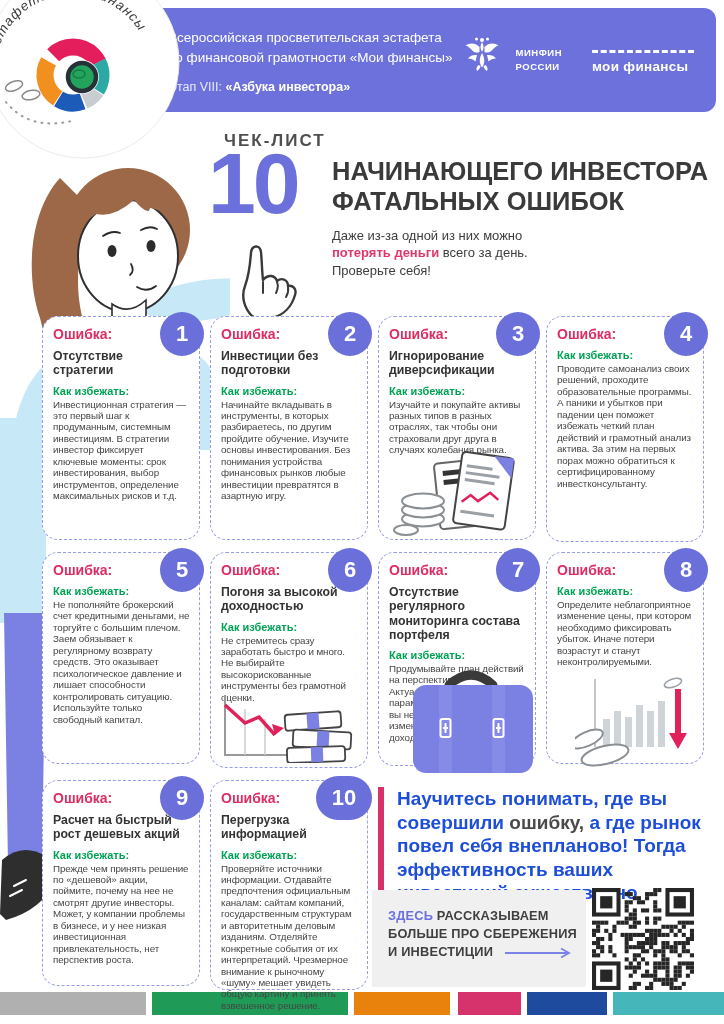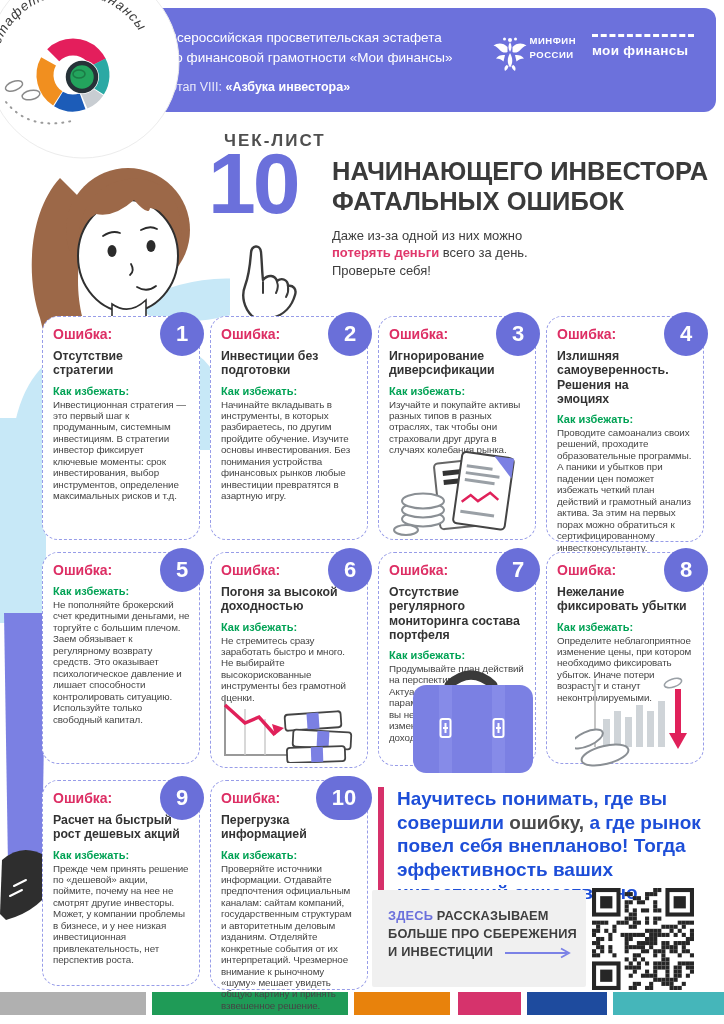--- a/index.html
+++ b/index.html
@@ -5,21 +5,21 @@
   html,body{margin:0;padding:0;background:#fff;}
   .poster{position:relative;width:724px;height:1024px;overflow:hidden;background:#fff;
           font-family:"Liberation Sans","DejaVu Sans",sans-serif;color:#3d3d3d;}
   
   .banner{position:absolute;left:8px;top:8px;width:708px;height:104px;background:#6C71DC;border-radius:12px;}
   .banner-text{position:absolute;left:160px;top:20px;color:#fff;}
   .b-line{font-size:13.5px;line-height:1.5;font-weight:500;}
   .stage{margin-top:11px;font-size:12.5px;}
   .stage .pre{opacity:.85;}
   .stage b{font-weight:800;}
-  .logos{position:absolute;right:22px;top:26px;display:flex;align-items:flex-start;color:#fff;}
+  .logos{position:absolute;right:22px;top:26px;display:flex;align-items:flex-end;gap:14px;color:#fff;}
   .eagle{width:40px;height:40px;}
   .minfin-txt{font-size:9.5px;font-weight:700;letter-spacing:.5px;line-height:1.45;}
   .mf-logo{margin-left:16px;}
   .mf-dash{width:102px;border-top:3px dashed #fff;margin-bottom:6px;}
   .mf-txt{font-size:13.5px;font-weight:800;letter-spacing:.3px;}
   
   .badge{position:absolute;left:-16px;top:-30px;width:198px;height:198px;z-index:5;}
   
   .woman{position:absolute;left:0;top:118px;width:230px;height:906px;z-index:0;}
   
@@ -189,21 +189,20 @@
       <ellipse cx="30" cy="70" rx="21" ry="7.5" fill="#fff" stroke="#8a8f94" stroke-width="2"></ellipse>
       <ellipse cx="30" cy="61" rx="21" ry="7.5" fill="#fff" stroke="#8a8f94" stroke-width="2"></ellipse>
       <ellipse cx="30" cy="52" rx="21" ry="7.5" fill="#fff" stroke="#8a8f94" stroke-width="2"></ellipse>
       <ellipse cx="13" cy="81" rx="12" ry="5" fill="#fff" stroke="#8a8f94" stroke-width="2"></ellipse>
     </svg>
   </div>
 
   <div class="card" style="left:546px;top:316px;height:226px">
     <div class="card-num">4</div>
     <div class="m-label">Ошибка:</div>
-    <div class="c-title">Излишняя самоуверенность. Решения на эмоциях</div>
     <div class="a-label">Как избежать:</div>
     <div class="c-body">Проводите самоанализ своих решений, проходите образовательные программы. А паники и убытков при падении цен поможет избежать четкий план действий и грамотный анализ актива. За этим на первых порах можно обратиться к сертифицированному инвестконсультанту.</div>
   </div>
 
   <div class="card" style="left:42px;top:552px;height:212px">
     <div class="card-num">5</div>
     <div class="m-label">Ошибка:</div>
     <div class="a-label">Как избежать:</div>
     <div class="c-body">Не пополняйте брокерский счет кредитными деньгами, не торгуйте с большим плечом. Заем обязывает к регулярному возврату средств. Это оказывает психологическое давление и лишает способности контролировать ситуацию. Используйте только свободный капитал.</div>
   </div>
@@ -252,21 +251,20 @@
           <path d="M48.5 58 v10 M46 63 h5"></path>
         <rect x="96.5" y="54" width="10" height="18" rx="2"></rect>
           <path d="M101.5 58 v10 M99 63 h5"></path>
       </g>
     </svg>
   </div>
 
   <div class="card" style="left:546px;top:552px;height:212px">
     <div class="card-num">8</div>
     <div class="m-label">Ошибка:</div>
-    <div class="c-title" style="max-width:136px">Нежелание фиксировать убытки</div>
     <div class="a-label">Как избежать:</div>
     <div class="c-body">Определите неблагоприятное изменение цены, при котором необходимо фиксировать убыток. Иначе потери возрастут и станут неконтролируемыми.</div>
     <svg class="illus" style="right:0px;bottom:-10px;width:128px;height:96px" viewBox="0 0 128 96">
       <path d="M20 2 L20 70" stroke="#c5c5c5" stroke-width="2"></path>
       <g fill="#cfd4d8">
         <rect x="28" y="42" width="7" height="28"></rect>
           <rect x="39" y="34" width="7" height="36"></rect>
         <rect x="50" y="40" width="7" height="30"></rect>
           <rect x="61" y="28" width="7" height="42"></rect>
         <rect x="72" y="34" width="7" height="36"></rect>

